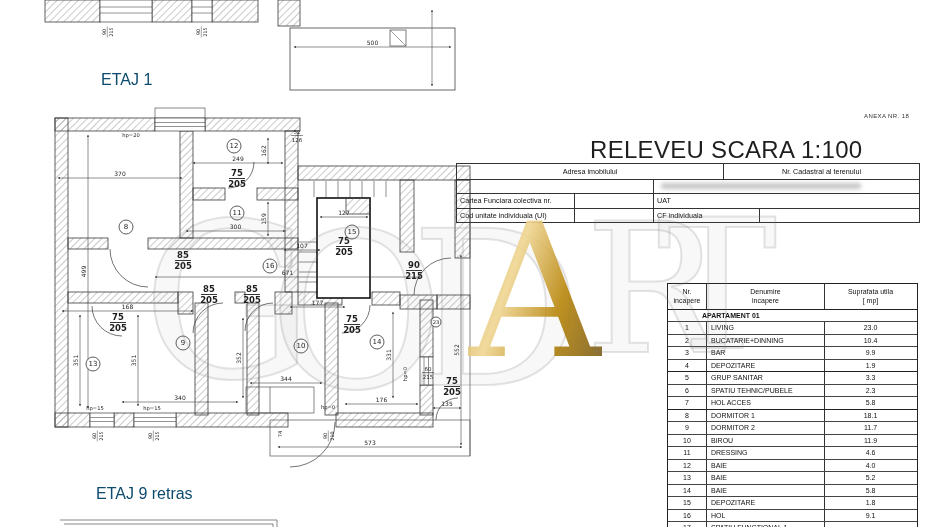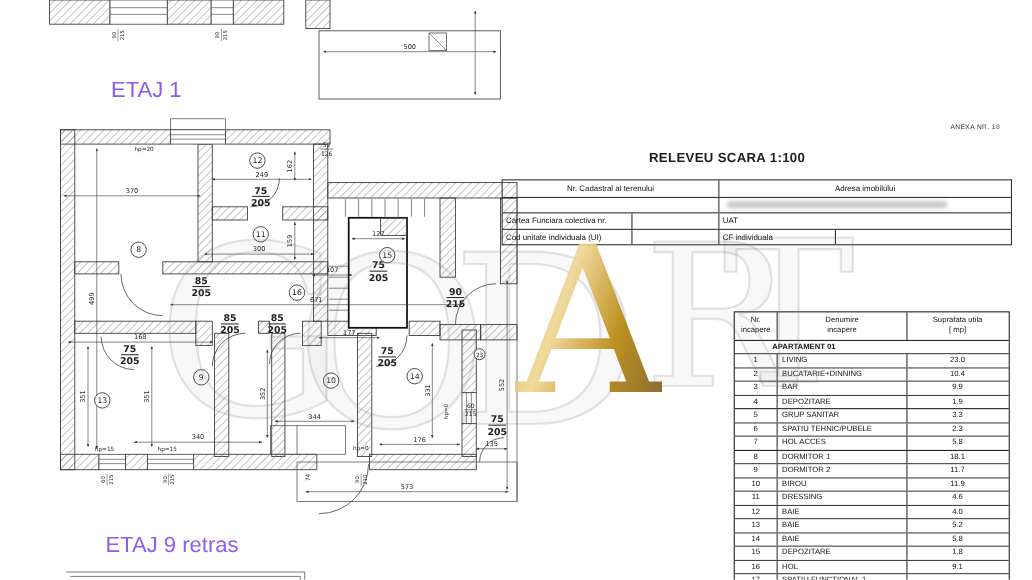--- a/index.html
+++ b/index.html
@@ -12,23 +12,23 @@
   .door{stroke:#3a3a3a;stroke-width:.7;fill:none}
   .stair{stroke:#444;stroke-width:.6}
   .thin{stroke:#555;stroke-width:.7;fill:none}
   .dimline{stroke:#333;stroke-width:.55}
   
   .wm{position:absolute;z-index:3;pointer-events:none;line-height:1;font-family:"DejaVu Serif",serif;font-weight:400}
   .wm-gray{color:rgba(120,120,120,.05);-webkit-text-stroke:2px rgba(120,120,120,.20)}
   .wm-gold{background:linear-gradient(110deg,#c9a23f 5%,#f0d693 35%,#b8860b 65%,#7d5f1b 95%);
            -webkit-background-clip:text;background-clip:text;color:transparent;opacity:.9}
   
-  #title{position:absolute;left:590px;top:136px;font-size:12px;font-weight:bold;color:#1e1e1e;z-index:4;letter-spacing:.3px}
+  #title{position:absolute;left:590px;top:136px;font-size:24px;font-weight:normal;color:#1e1e1e;z-index:4;letter-spacing:.3px}
   #anexa{position:absolute;left:864px;top:113px;font-size:6px;color:#333;z-index:4;letter-spacing:.4px}
-  .floor-label{position:absolute;font-size:20px;color:#8b5cf6;z-index:4}
+  .floor-label{position:absolute;font-size:16px;color:#0c4a6e;z-index:4}
   #etaj1{left:101px;top:71px}
   #etaj2{left:96px;top:485px}
   
   #cad-table{position:absolute;left:456px;top:163px;width:462px;z-index:2;border:1px solid #333;font-size:7.2px;background:transparent}
   .cad-row{display:flex;height:14.5px;border-top:1px solid #333;box-sizing:border-box}
   .cad-row:first-child{border-top:none}
   .cad-cell{box-sizing:border-box;border-left:1px solid #333;display:flex;align-items:center;padding:0 3px;overflow:hidden;white-space:nowrap}
   .cad-cell:first-child{border-left:none}
   .center{justify-content:center}
   .w196{width:196px}.w266{width:266px}.w117{width:117px}.w79{width:79px}.w106{width:106px}.w160{width:160px}
@@ -341,22 +341,22 @@
   <span class="wm wm-gray" style="left:657px;top:196px;font-size:180px">T</span>
 </div>
 
 <div id="title">RELEVEU SCARA 1:100</div>
 <div id="anexa">ANEXA  NR. 18</div>
 <div id="etaj1" class="floor-label">ETAJ 1</div>
 <div id="etaj2" class="floor-label">ETAJ 9 retras</div>
 
 <div id="cad-table">
   <div class="cad-row">
+    <div class="cad-cell w266 center">Adresa imobilului</div>
     <div class="cad-cell w196 center">Nr. Cadastral al terenului</div>
-    <div class="cad-cell w266 center">Adresa imobilului</div>
   </div>
   <div class="cad-row">
     <div class="cad-cell w196"></div>
     <div class="cad-cell w266">
         <span class="redact"></span>
       </div>
   </div>
   <div class="cad-row">
     <div class="cad-cell w117">Cartea Funciara colectiva nr.</div>
     <div class="cad-cell w79"></div>

